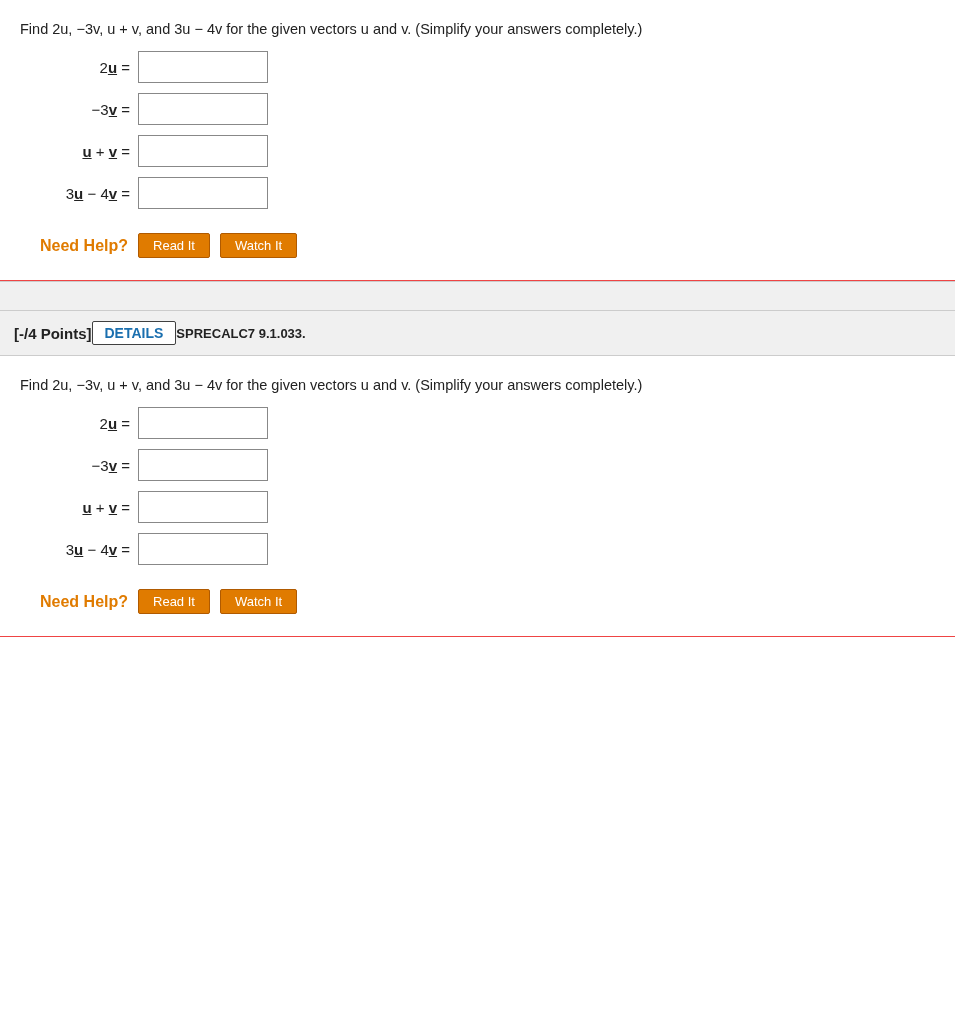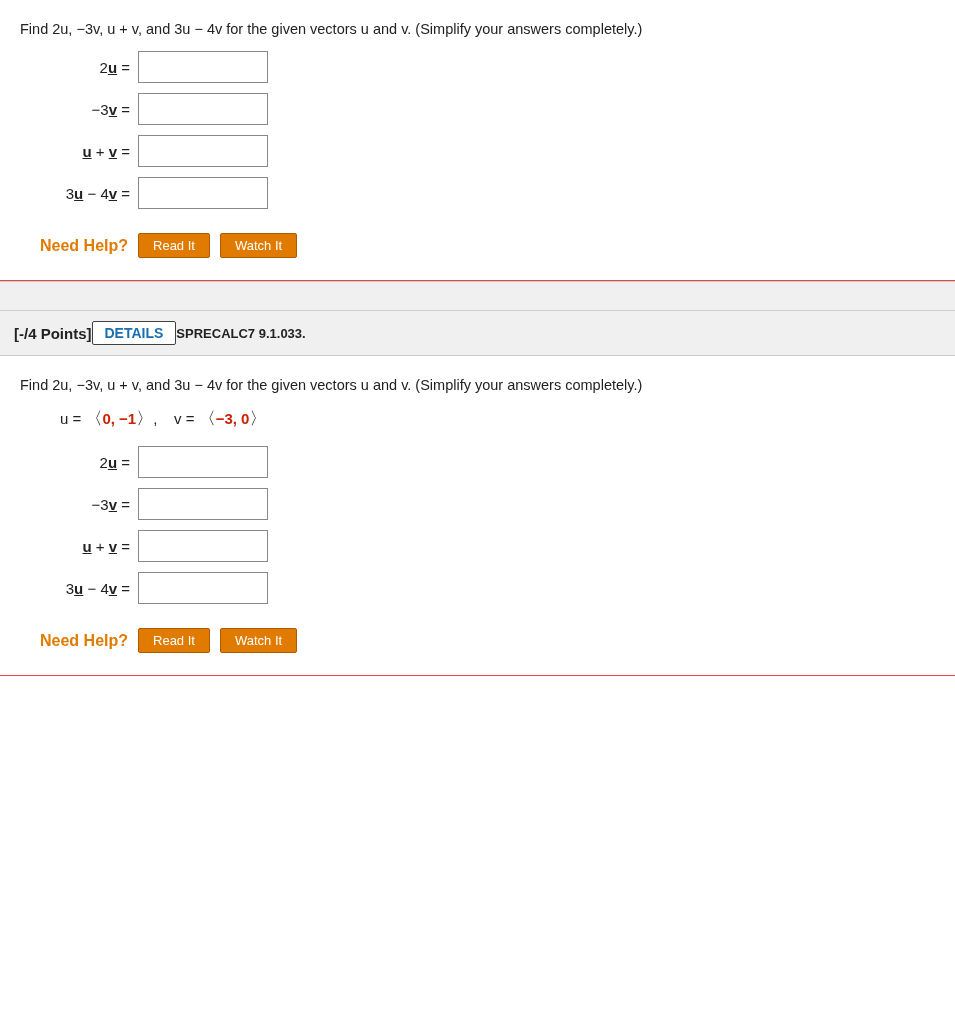--- a/index.html
+++ b/index.html
@@ -153,24 +153,20 @@
 <div class="separator"></div>
 
 <div class="section-header">
   <span class="points-label">[-/4 Points]</span>
   <button class="details-btn">DETAILS</button>
   <span class="problem-id">SPRECALC7 9.1.033.</span>
 </div>
 
 <div class="section">
   <p class="problem-text">Find 2u, −3v, u + v, and 3u − 4v for the given vectors u and v. (Simplify your answers completely.)</p>
-  <div class="vector-line">
-    <span>u = </span><span class="bracket">〈</span><span class="red bold">0, −1</span><span class="bracket">〉</span><span>,&nbsp;&nbsp;&nbsp;</span>
-    <span>v = </span><span class="bracket">〈</span><span class="red bold">−3, 0</span><span class="bracket">〉</span>
-  </div>
 
   <div class="input-row">
     <span class="input-label">2<span class="bold underline">u</span> =</span>
     <input class="answer-input" type="text" style="">
   </div>
 
   <div class="input-row">
     <span class="input-label">−3<span class="bold underline">v</span> =</span>
     <input class="answer-input" type="text" style="">
   </div>

